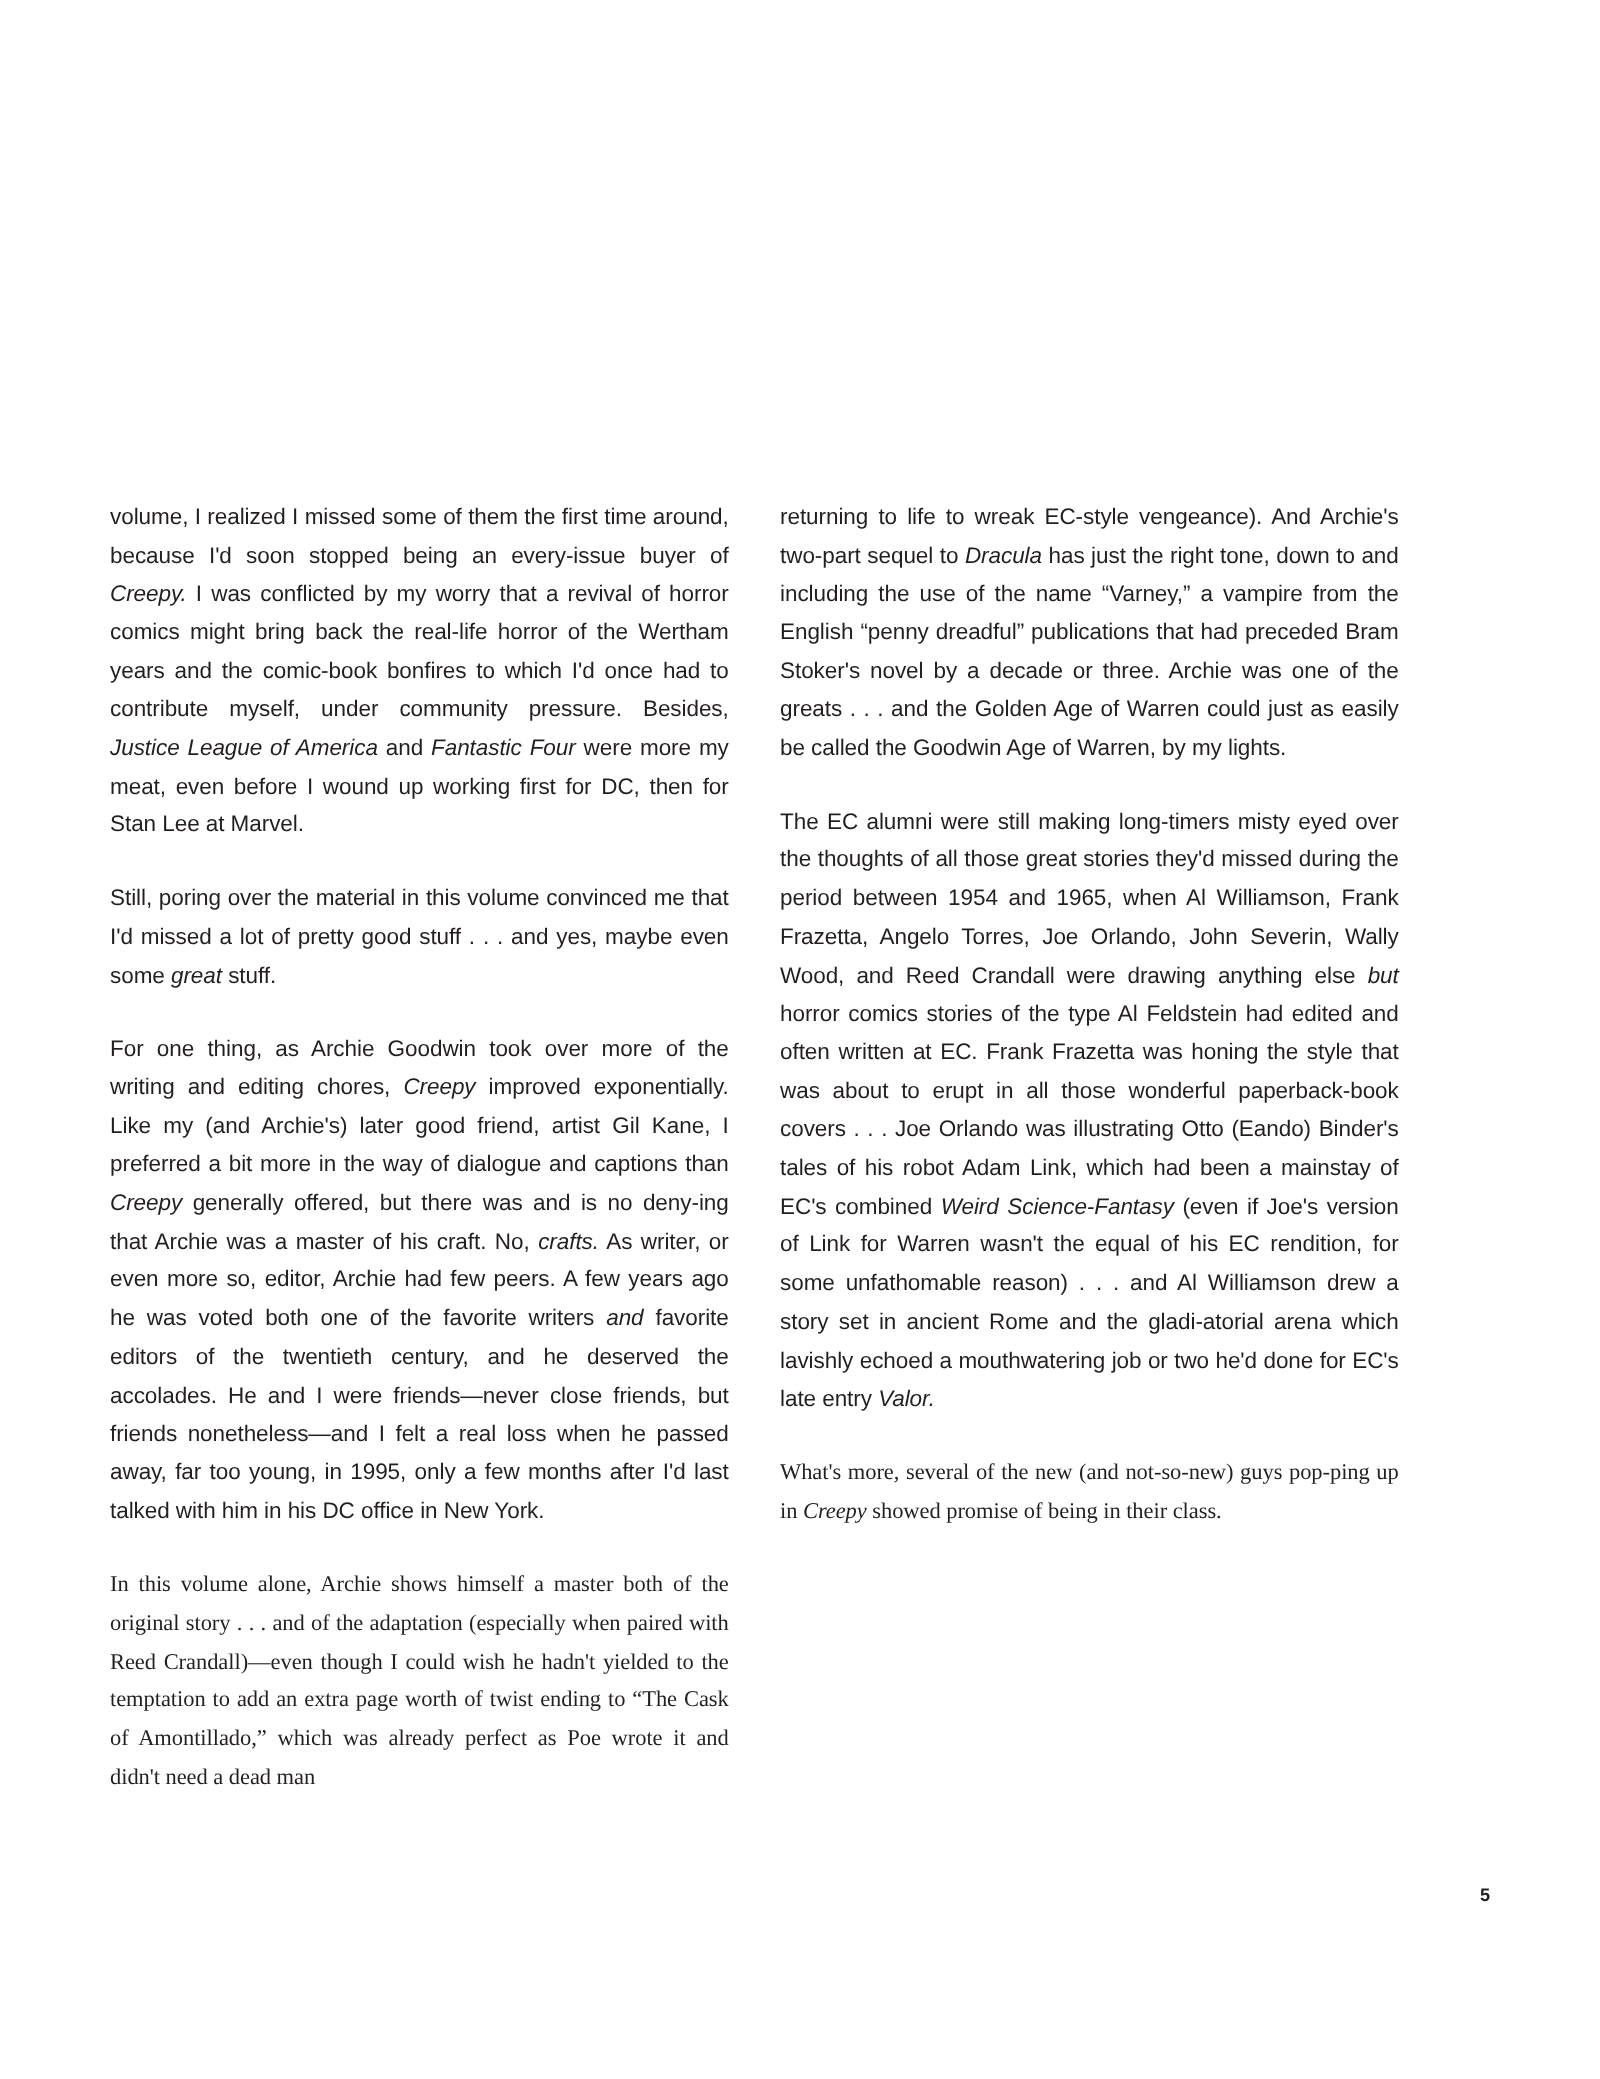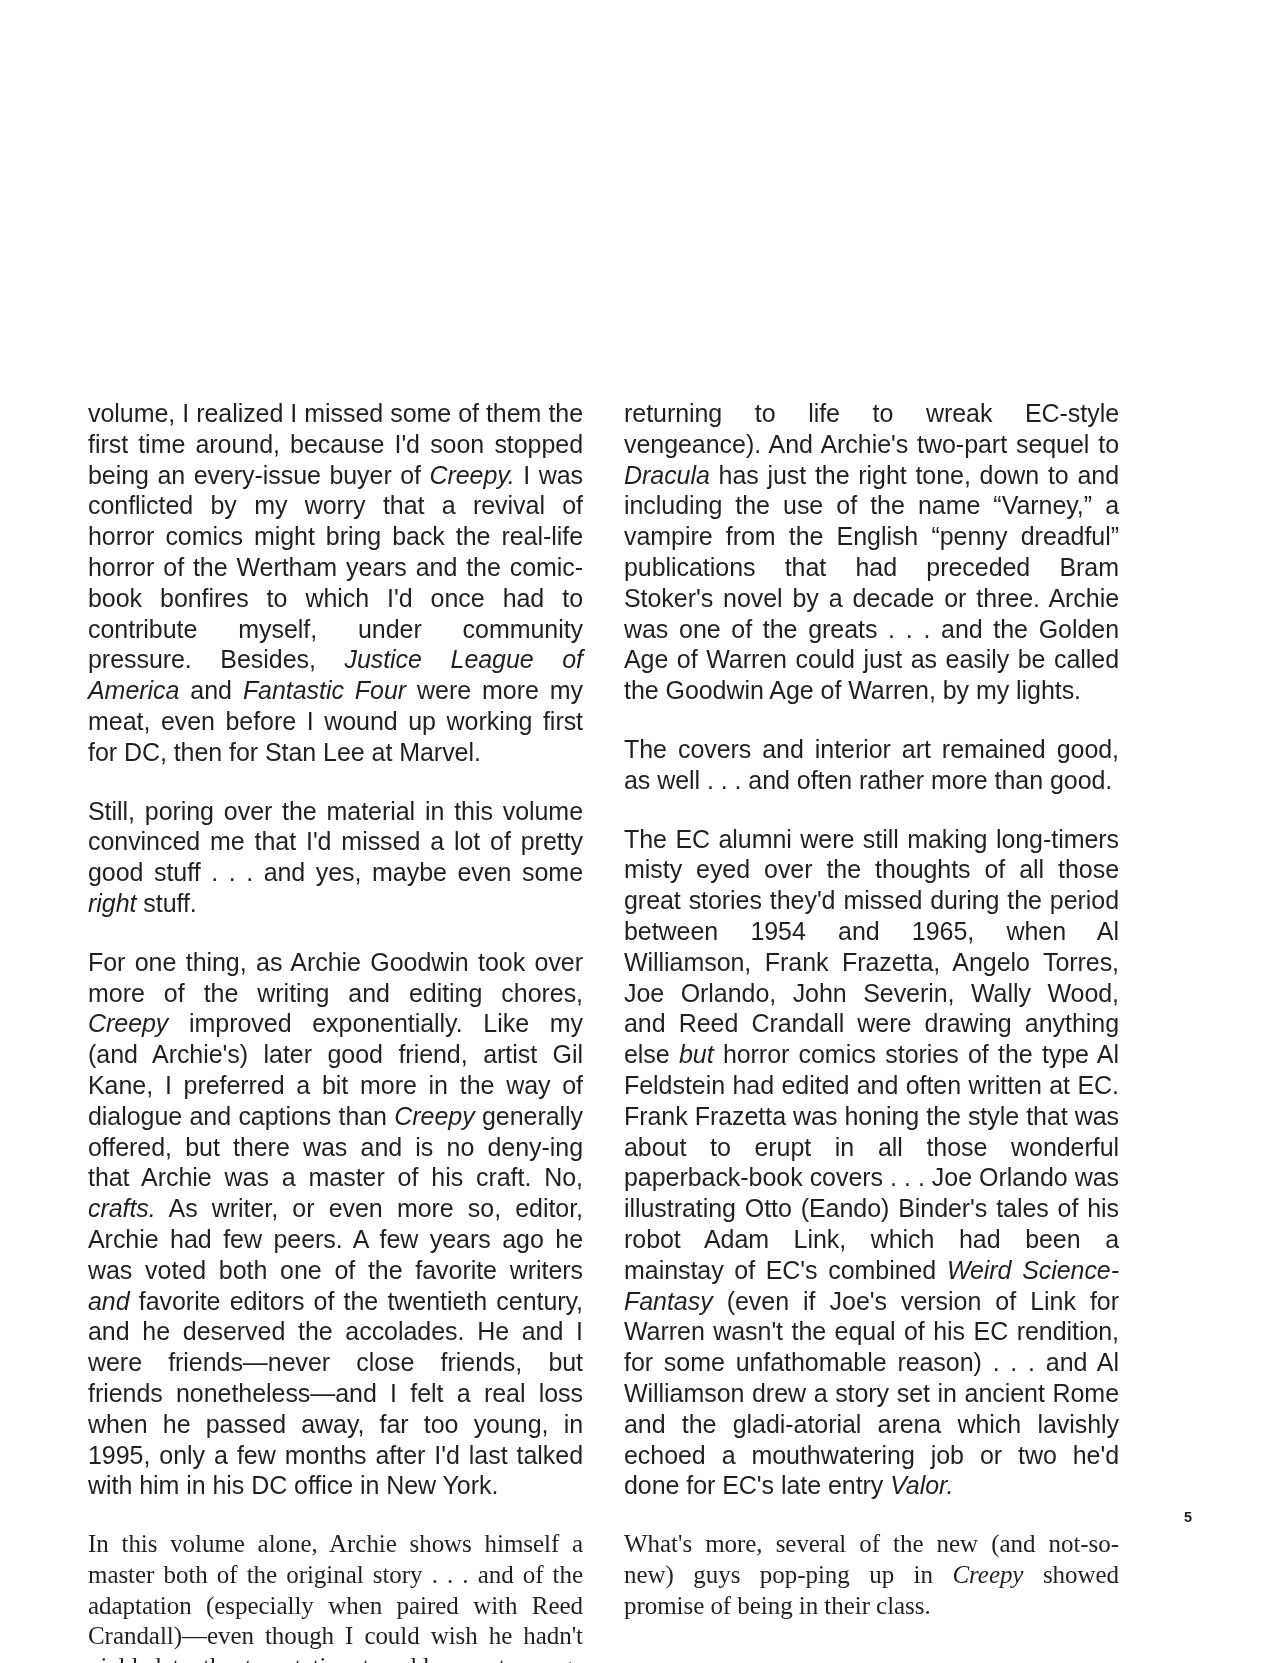--- a/index.html
+++ b/index.html
@@ -24,21 +24,21 @@
     width: 1032px;
     display: flex;
     gap: 41px;
   }
   .col {
     width: 495px;
     flex: 0 0 495px;
   }
   p.para {
     margin: 0 0 28px 0;
-    font-size: 25px;
+    font-size: 18px;
     line-height: 30.8px;
     text-align: justify;
     text-justify: inter-word;
     hyphens: none;
     letter-spacing: -0.05px;
     color: #231f20;
   }
   p.para:last-child {
     margin-bottom: 0;
     font-family: Liberation Serif, serif;
@@ -61,28 +61,27 @@
 </style>
 </head>
 <body>
 
 <div class="page">
 
   <div class="columns">
 
     <div class="col">
       <p class="para">volume, I realized I missed some of them the first time around, because I'd soon stopped being an every-issue buyer of <em>Creepy.</em> I was conflicted by my worry that a revival of horror comics might bring back the real-life horror of the Wertham years and the comic-book bonfires to which I'd once had to contribute myself, under community pressure. Besides, <em>Justice League of America</em> and <em>Fantastic Four</em> were more my meat, even before I wound up working first for DC, then for Stan Lee at Marvel.</p>
-      <p class="para last-line-natural">Still, poring over the material in this volume convinced me that I'd missed a lot of pretty good stuff . . . and yes, maybe even some <em>right</em> stuff.</p>
+      <p class="para last-line-natural">Still, poring over the material in this volume convinced me that I'd missed a lot of pretty good stuff . . . and yes, maybe even some <em>great</em> stuff.</p>
       <p class="para">For one thing, as Archie Goodwin took over more of the writing and editing chores, <em>Creepy</em> improved exponentially. Like my (and Archie's) later good friend, artist Gil Kane, I preferred a bit more in the way of dialogue and captions than <em>Creepy</em> generally offered, but there was and is no deny-ing that Archie was a master of his craft. No, <em>crafts.</em> As writer, or even more so, editor, Archie had few peers. A few years ago he was voted both one of the favorite writers <em>and</em> favorite editors of the twentieth century, and he deserved the accolades. He and I were friends—never close friends, but friends nonetheless—and I felt a real loss when he passed away, far too young, in 1995, only a few months after I'd last talked with him in his DC office in New York.</p>
       <p class="para">In this volume alone, Archie shows himself a master both of the original story . . . and of the adaptation (especially when paired with Reed Crandall)—even though I could wish he hadn't yielded to the temptation to add an extra page worth of twist ending to “The Cask of Amontillado,” which was already perfect as Poe wrote it and didn't need a dead man</p>
     </div>
 
     <div class="col">
       <p class="para">returning to life to wreak EC-style vengeance). And Archie's two-part sequel to <em>Dracula</em> has just the right tone, down to and including the use of the name “Varney,” a vampire from the English “penny dreadful” publications that had preceded Bram Stoker's novel by a decade or three. Archie was one of the greats . . . and the Golden Age of Warren could just as easily be called the Goodwin Age of Warren, by my lights.</p>
-      <p class="para last-line-natural">The covers and interior art remained good, as well . . . and often rather more than good.</p>
       <p class="para last-line-natural">The EC alumni were still making long-timers misty eyed over the thoughts of all those great stories they'd missed during the period between 1954 and 1965, when Al Williamson, Frank Frazetta, Angelo Torres, Joe Orlando, John Severin, Wally Wood, and Reed Crandall were drawing anything else <em>but</em> horror comics stories of the type Al Feldstein had edited and often written at EC. Frank Frazetta was honing the style that was about to erupt in all those wonderful paperback-book covers . . . Joe Orlando was illustrating Otto (Eando) Binder's tales of his robot Adam Link, which had been a mainstay of EC's combined <em>Weird Science-Fantasy</em> (even if Joe's version of Link for Warren wasn't the equal of his EC rendition, for some unfathomable reason) . . . and Al Williamson drew a story set in ancient Rome and the gladi-atorial arena which lavishly echoed a mouthwatering job or two he'd done for EC's late entry <em>Valor.</em></p>
       <p class="para last-line-natural">What's more, several of the new (and not-so-new) guys pop-ping up in <em>Creepy</em> showed promise of being in their class.</p>
     </div>
 
   </div>
 
   <div class="page-number">5</div>
 
 </div>
 

